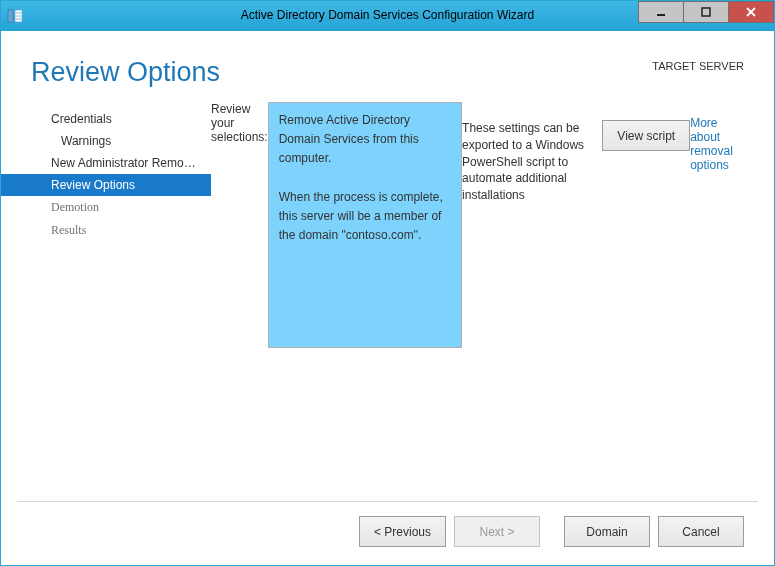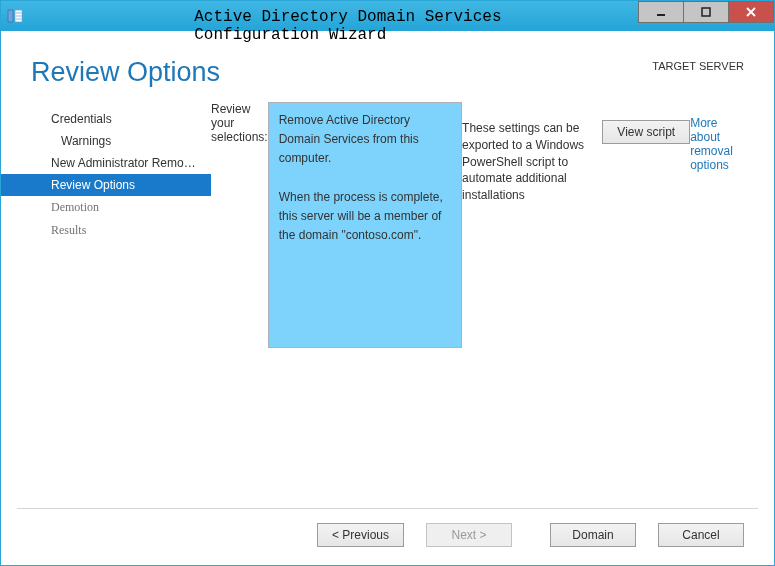--- a/index.html
+++ b/index.html
@@ -34,23 +34,22 @@
     width: 16px; height: 16px;
     margin: 0 8px 0 6px;
     display: inline-flex;
     align-items: center; justify-content: center;
   }
   .titlebar .title-text {
     position: absolute;
     left: 50%;
     transform: translateX(-50%);
     top: 7px;
-    font-size: 16px;
+    font-size: 12px;
     color: #000;
-    font-family: Liberation Mono, monospace;
   }
   .win-controls {
     margin-left: auto;
     display: flex;
     height: 22px;
     margin-top: -8px;
   }
   .win-btn {
     width: 46px;
     height: 22px;
@@ -157,21 +156,21 @@
   }
   .export-text {
     flex: 1;
     font-size: 12px;
     color: #333;
     line-height: 1.4;
   }
   .btn {
     background: linear-gradient(#f3f3f3, #e6e6e6);
     border: 1px solid #9c9c9c;
-    height: 24px;
+    height: 31px;
     min-width: 86px;
     padding: 0 14px;
     font-size: 12px;
     color: #333;
     cursor: pointer;
     font-family: inherit;
   }
   .btn:disabled {
     color: #9a9a9a;
     background: #efefef;
@@ -186,21 +185,21 @@
     cursor: pointer;
   }
   .separator {
     height: 1px;
     background: #d6d6d6;
     margin: 14px 16px 0 16px;
   }
   .footer {
     display: flex;
     justify-content: flex-end;
-    gap: 22px;
+    gap: 8px;
     padding: 14px 30px 18px 0;
   }
   .footer .btn { min-width: 86px; }
 </style>
 </head>
 <body>
 
 <div class="window">
 
   <div class="titlebar">

